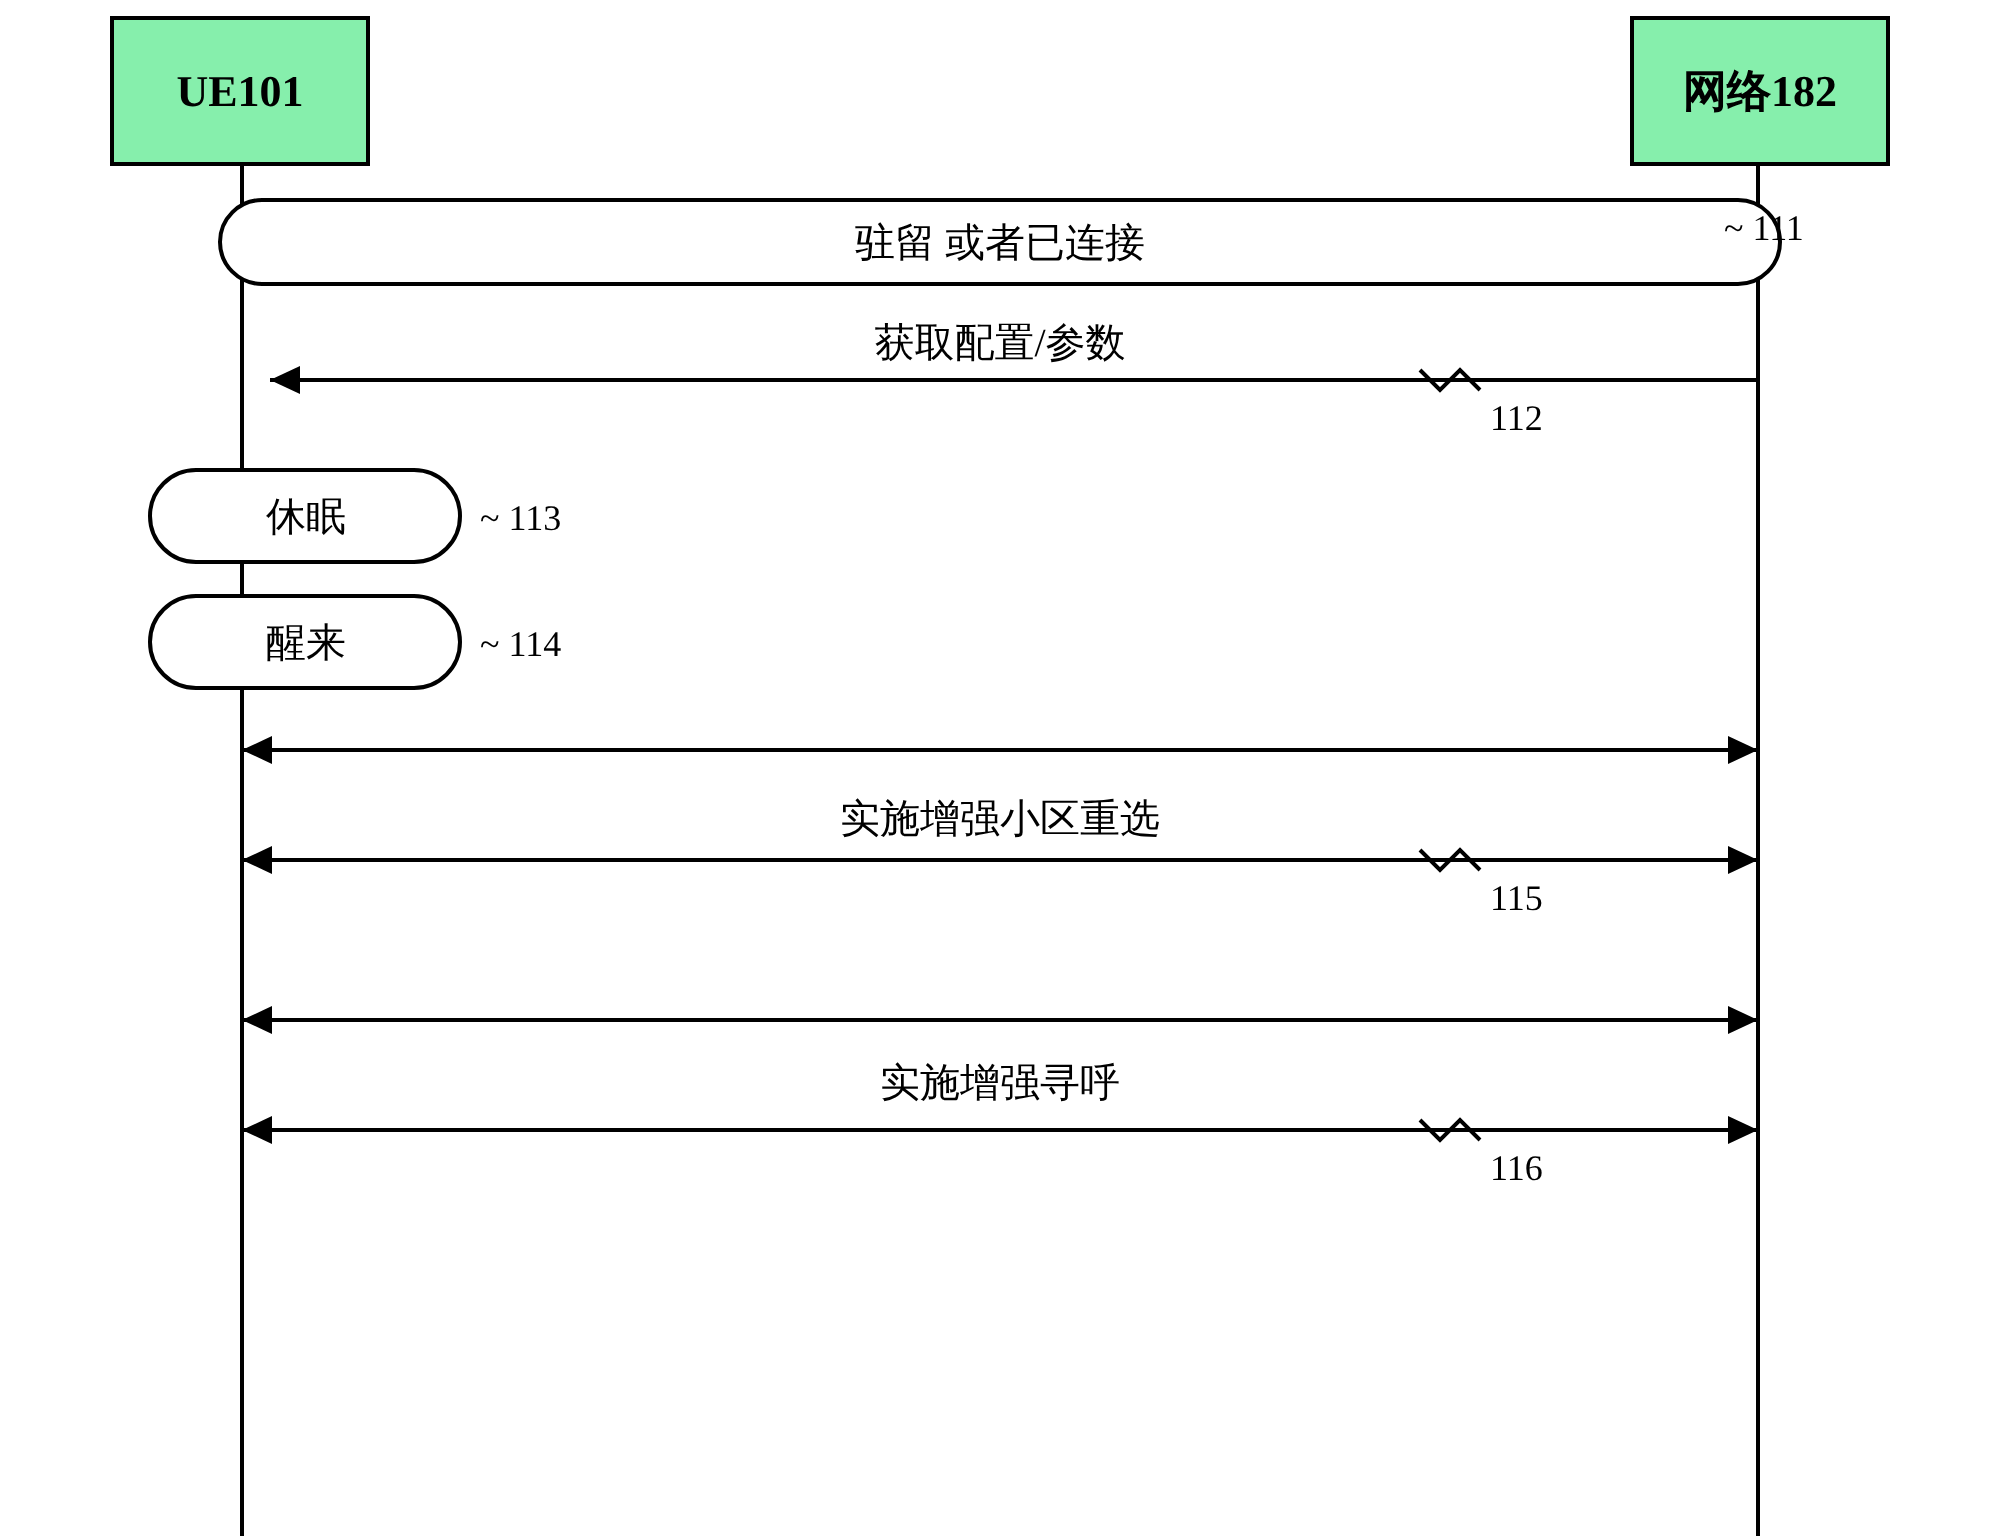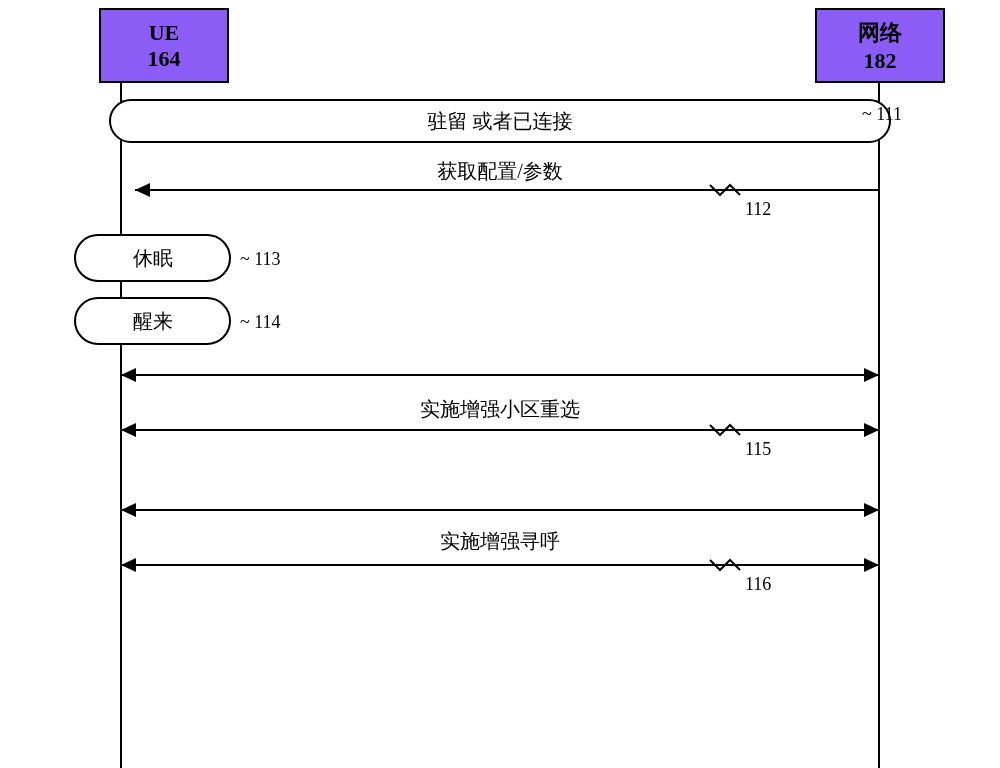--- a/index.html
+++ b/index.html
@@ -16,29 +16,28 @@
       position: relative;
       width: 1000px;
       height: 768px;
       background: #fff;
     }
 
     
     .entity-box {
       position: absolute;
       border: 2px solid #000;
-      background: #8b5cf6;
+      background: #86efac;
       text-align: center;
       display: flex;
-      flex-direction: column;
+      flex-direction: row;
       align-items: center;
       justify-content: center;
       font-size: 22px;
       font-weight: bold;
-      margin-left: 44px;
     }
 
     .ue-box {
       top: 8px;
       left: 55px;
       width: 130px;
       height: 75px;
     }
 
     .network-box {
@@ -73,21 +72,21 @@
       overflow: visible;
     }
   </style>
 </head>
 <body>
 
 <div class="diagram-container">
 
   <div class="entity-box ue-box">
     <span>UE</span>
-    <span>164</span>
+    <span>101</span>
   </div>
 
   <div class="entity-box network-box">
     <span>网络</span>
     <span>182</span>
   </div>
 
   <div class="lifeline-ue"></div>
   <div class="lifeline-network"></div>
 

